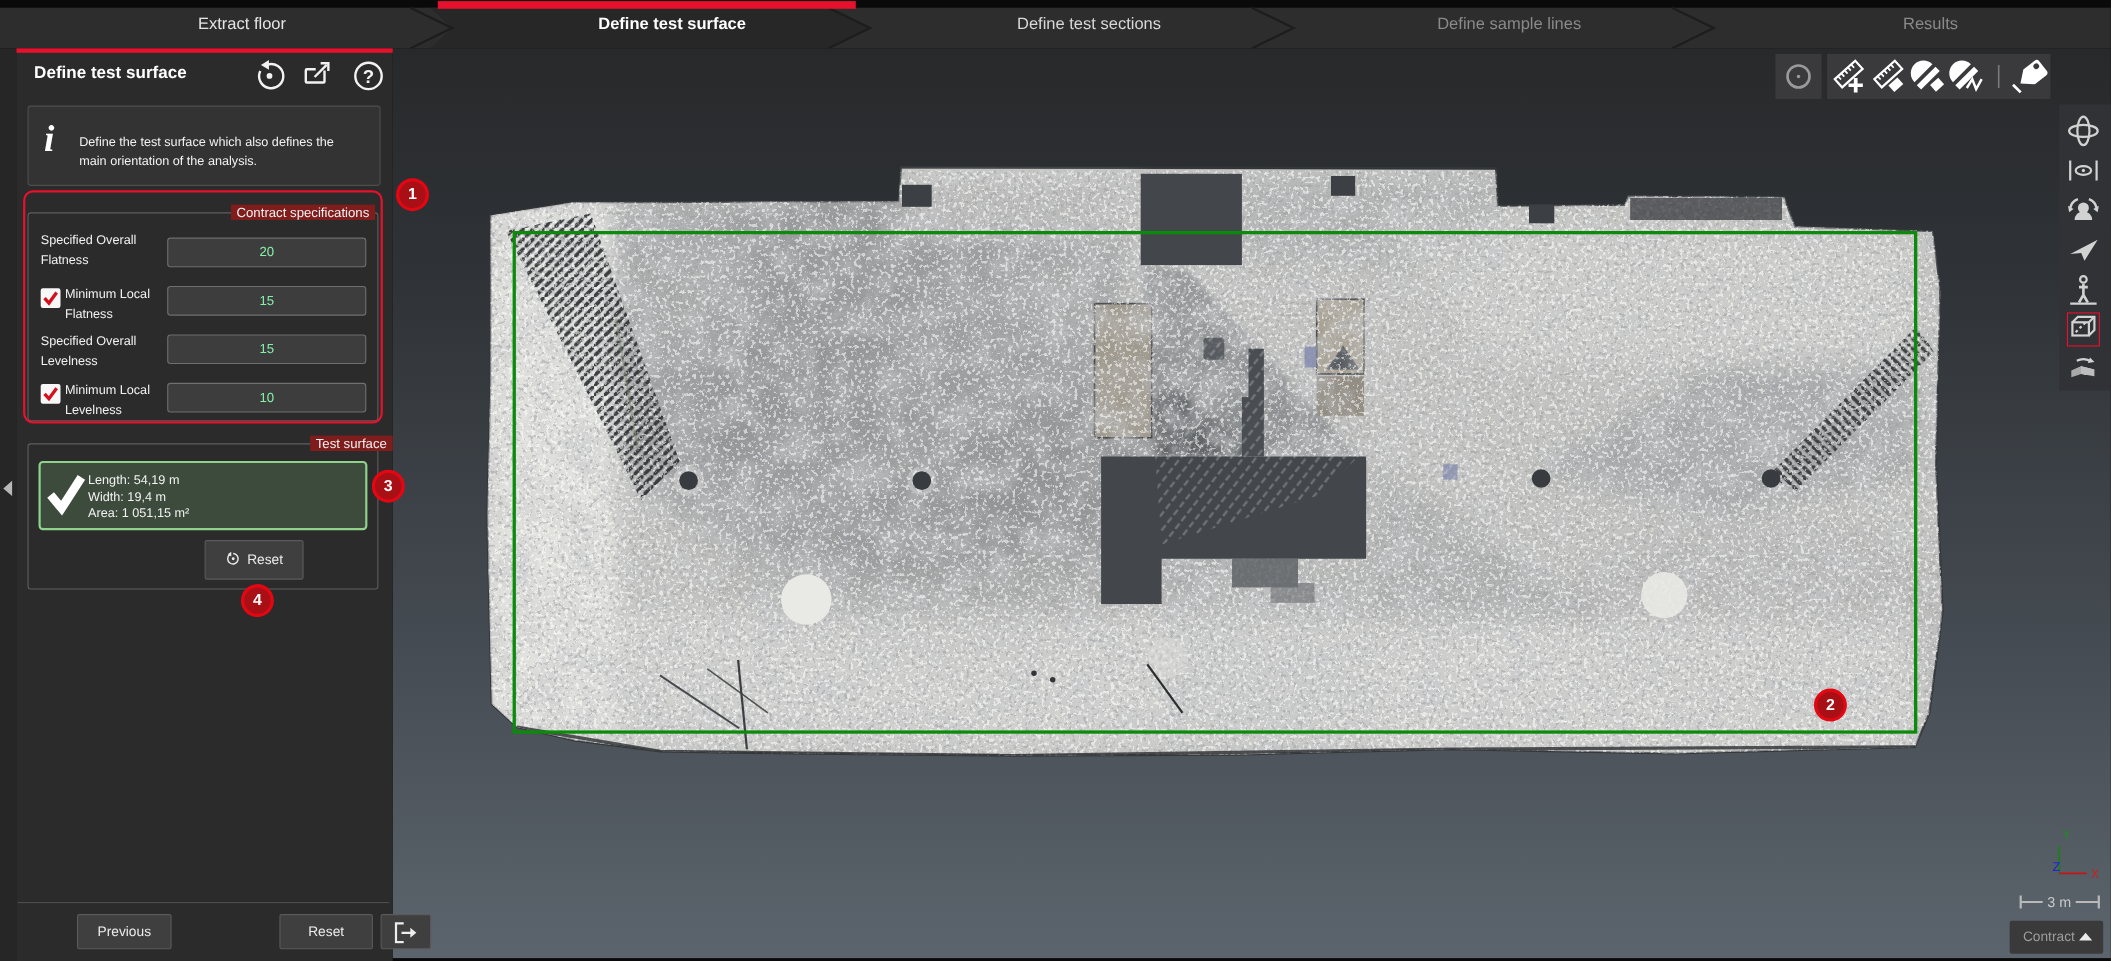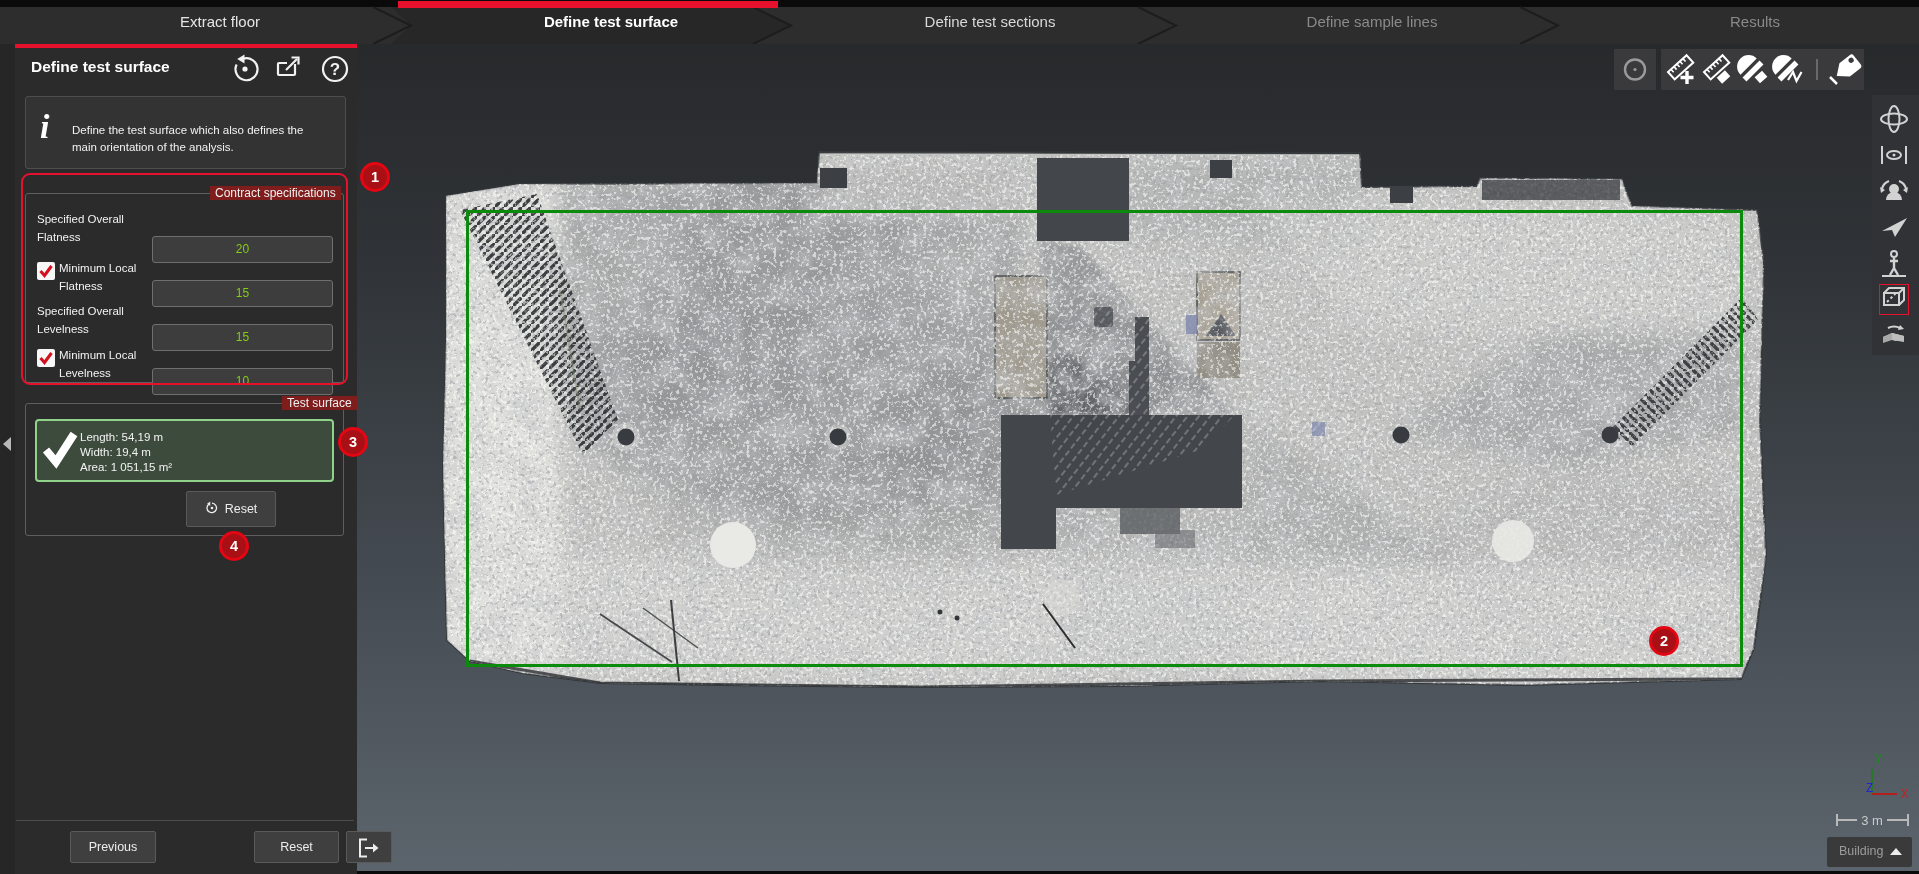--- a/index.html
+++ b/index.html
@@ -6,21 +6,21 @@
 #app{position:relative;width:1919px;height:874px;overflow:hidden;
   font-family:"Liberation Sans",sans-serif;color:#e8e8e8;}
 .abs{position:absolute;}
 .tablabel{position:absolute;top:13px;transform:translateX(-50%);font-size:15px;white-space:nowrap;margin-left:15px;}
 .dot{position:absolute;width:24px;height:24px;border-radius:50%;background:#a91016;
   border:3px solid #e30613;color:#fff;font-weight:bold;font-size:14.5px;
   text-align:center;line-height:24px;z-index:40;}
 .lbl{position:absolute;font-size:11.5px;line-height:18px;color:#f2f2f2;}
 .inp{position:absolute;left:152px;width:181px;height:27px;background:#3d3d3d;
   border:1px solid #6f6f6f;border-radius:3px;box-sizing:border-box;
-  text-align:center;line-height:25px;font-size:12px;color:#84cc16;margin-top:20px;}
+  text-align:center;line-height:25px;font-size:12px;color:#86efac;}
 .cb{position:absolute;left:37px;width:18px;height:18px;background:#f7f7f7;border-radius:2px;}
 .fieldset{position:absolute;border:1px solid #5e5e5e;border-radius:3px;}
 .legend{position:absolute;background:#7f1d1d;font-size:12px;color:#f0f0f0;padding:0 5px;white-space:nowrap;}
 .btn{position:absolute;background:#3f3f3f;border:1px solid #5a5a5a;border-radius:2px;
   box-sizing:border-box;color:#ececec;font-size:12.5px;text-align:center;margin-left:46px;}
 </style>
 </head>
 <body>
 <div id="app">
 
@@ -377,17 +377,17 @@
     <g stroke="#b9b9b9" stroke-width="2">
       <line x1="7" y1="4" x2="7" y2="16"></line>
       <line x1="78" y1="4" x2="78" y2="16"></line>
       <line x1="7" y1="10" x2="27" y2="10"></line>
       <line x1="57" y1="10" x2="78" y2="10"></line>
     </g>
     <text x="42" y="14.5" fill="#c9c9c9" font-size="13" text-anchor="middle" font-family="Liberation Sans,sans-serif">3 m</text>
   </svg>
 
   <div class="abs" style="left:1827px;top:837px;width:85px;height:30px;background:#3a3a3b;border-radius:2px;"></div>
-  <div class="abs" style="left:1839px;top:844px;font-size:12.5px;color:#9c9c9c;">Building</div>
+  <div class="abs" style="left:1839px;top:844px;font-size:12.5px;color:#9c9c9c;">Contract</div>
   <div class="abs" style="left:1890px;top:848px;width:0;height:0;border-left:6px solid transparent;border-right:6px solid transparent;border-bottom:7px solid #ececec;"></div>
 
   <div class="abs" style="left:357px;top:871px;width:1562px;height:3px;background:#0a0a0a;"></div>
 </div>
 
 </body></html>

